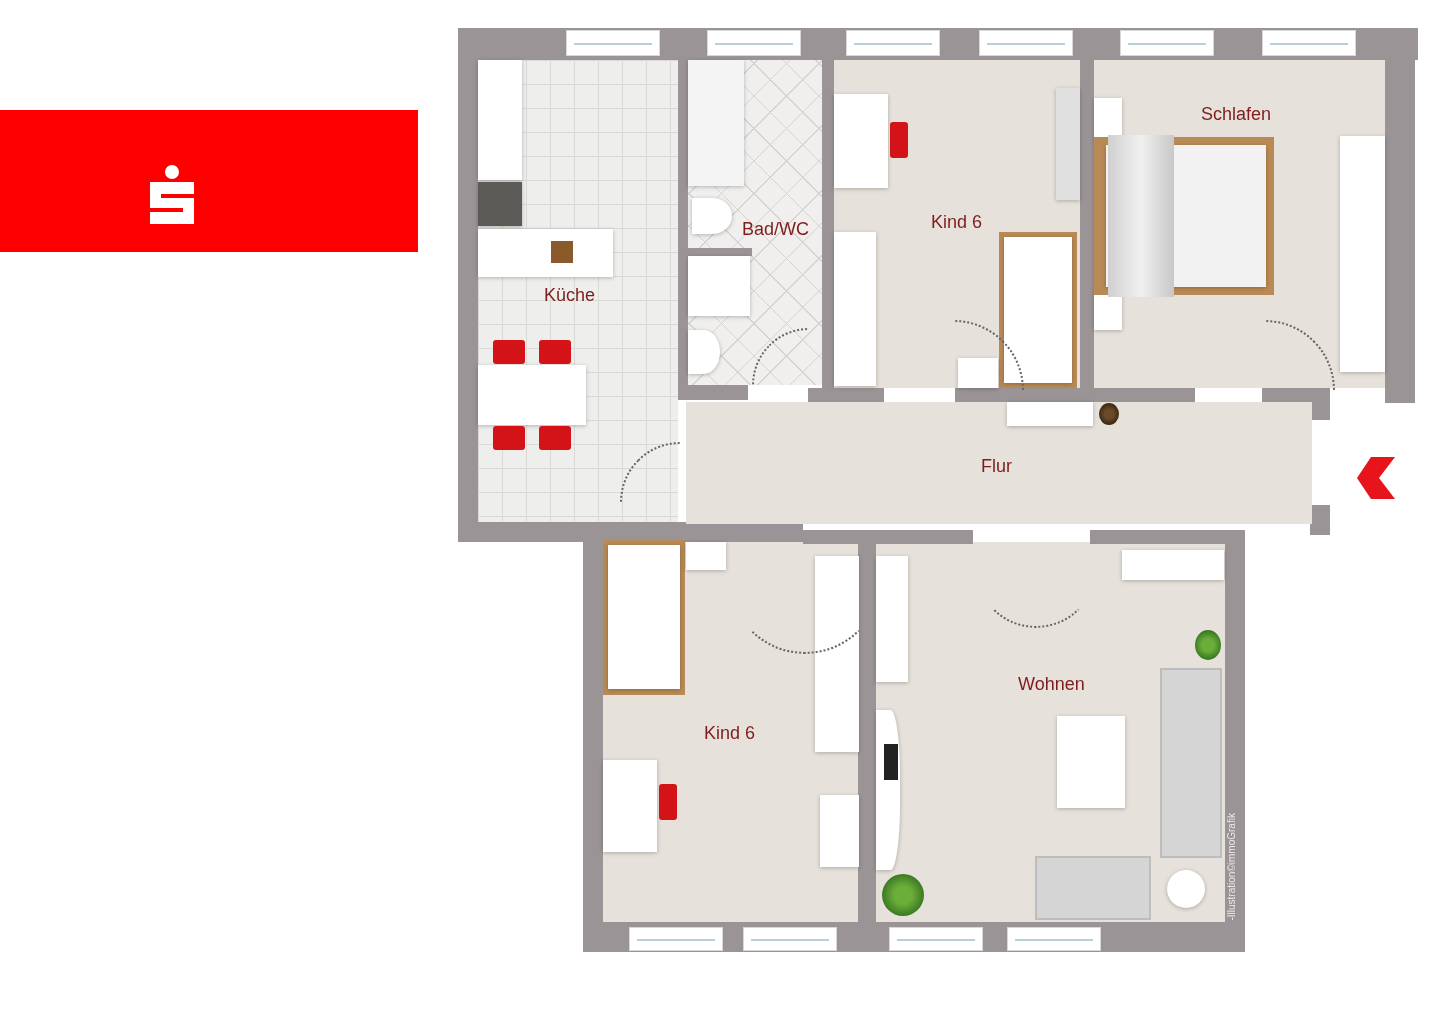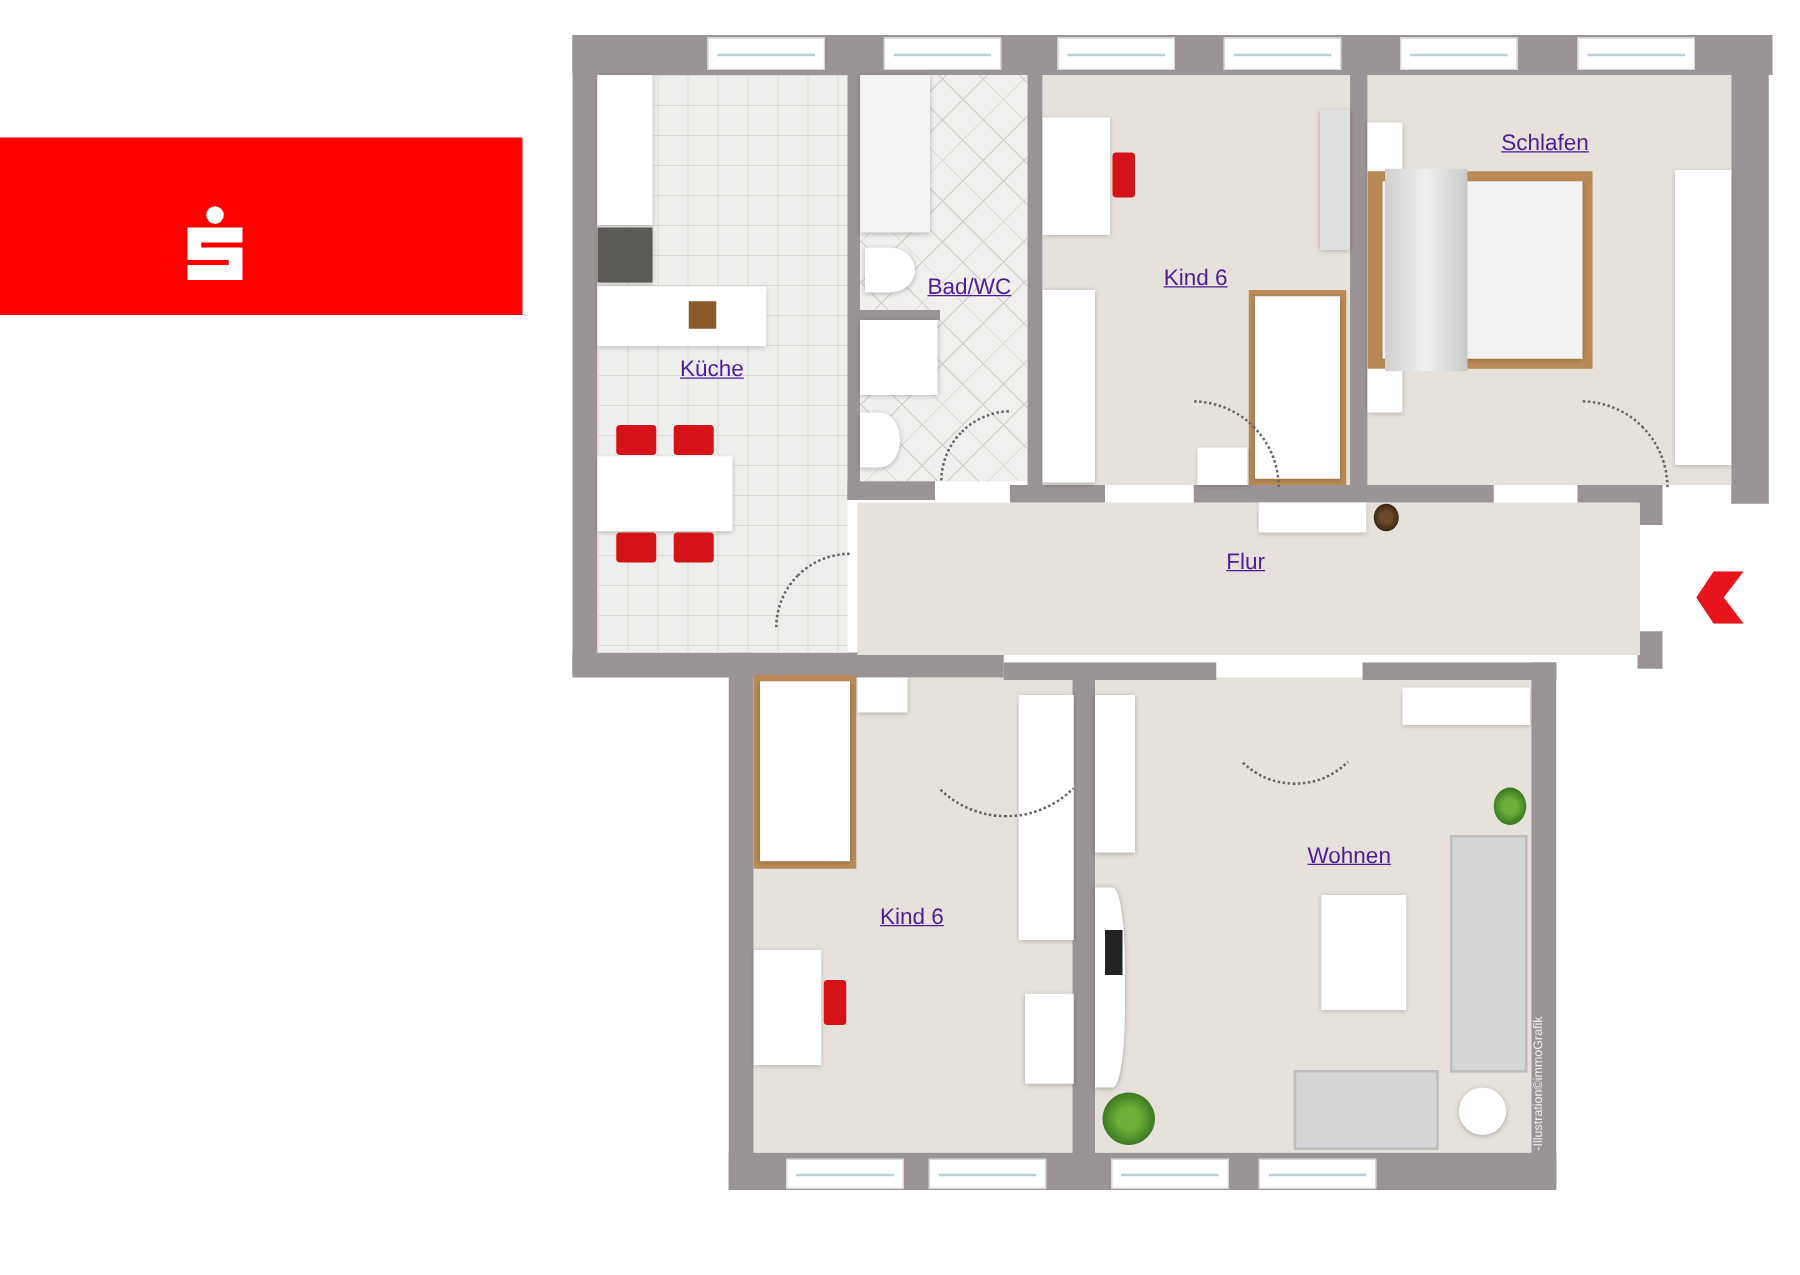--- a/index.html
+++ b/index.html
@@ -12,21 +12,21 @@
   .floor { position:absolute; background:#e6e1da; }
   .tile { position:absolute; background-color:#eeeeec;
     background-image: linear-gradient(#d9d9d6 1px, transparent 1px), linear-gradient(90deg, #d9d9d6 1px, transparent 1px);
     background-size:24px 24px; }
   .diag { position:absolute; background-color:#f0efed;
     background-image: repeating-linear-gradient(45deg, transparent 0 22px, #d4d4d0 22px 23px),
                       repeating-linear-gradient(-45deg, transparent 0 22px, #d4d4d0 22px 23px); }
   .win { position:absolute; background:#fff; border:1px solid #d8d8d8; }
   .win::after { content:""; position:absolute; left:8%; right:8%; top:50%; height:2px; background:#b7cfd8; }
   .furn { position:absolute; background:#fff; box-shadow:0 1px 4px rgba(0,0,0,0.25); }
-  .label { position:absolute; font-size:18px; color:#4c1d95; white-space:nowrap;text-decoration:underline; }
+  .label { position:absolute; font-size:18px; color:#7f1d1d; white-space:nowrap; }
   .door-arc { position:absolute; border:2px dotted #666; border-color:#666 transparent transparent transparent; }
   .chair { position:absolute; background:#d41318; border-radius:3px; }
   .bedframe { position:absolute; background:#b98a55; }
   .sofa { position:absolute; background:#d5d5d5; border:2px solid #bdbdbd; }
   .plant { position:absolute; border-radius:50%; background:radial-gradient(circle,#6cae3a 30%,#3c7a22 70%); }
 </style>
 </head>
 <body>
 
 <div class="abs logo" style="background:#fe0000;">
@@ -139,18 +139,18 @@
   <div class="door-arc" style="left:975px;top:506px;width:118px;height:118px;border-radius:50%;transform:rotate(180deg);"></div>
 
   <svg width="40" height="42" viewBox="0 0 40 42" style="position:absolute;left:1357px;top:457px;">
     <polygon points="14,0 38,0 22,21 38,42 14,42 0,21" fill="#e8141b"></polygon>
   </svg>
 
   <span class="label" style="left:544px;top:285px;">Küche</span>
   <span class="label" style="left:742px;top:219px;">Bad/WC</span>
   <span class="label" style="left:931px;top:212px;">Kind 6</span>
   <span class="label" style="left:1201px;top:104px;">Schlafen</span>
-  <span class="label" style="left:981px;top:439px;">Flur</span>
+  <span class="label" style="left:981px;top:456px;">Flur</span>
   <span class="label" style="left:704px;top:723px;">Kind 6</span>
-  <span class="label" style="left:1018px;top:674px;margin-left:28px;">Wohnen</span>
+  <span class="label" style="left:1018px;top:674px;">Wohnen</span>
 
   <span class="abs" style="left:1166px;top:850px;font-size:10px;color:#eeeaea;transform:rotate(-90deg);transform-origin:center;white-space:nowrap;width:130px;">-Illustration©immoGrafik</span>
 </div>
 
 </body></html>

